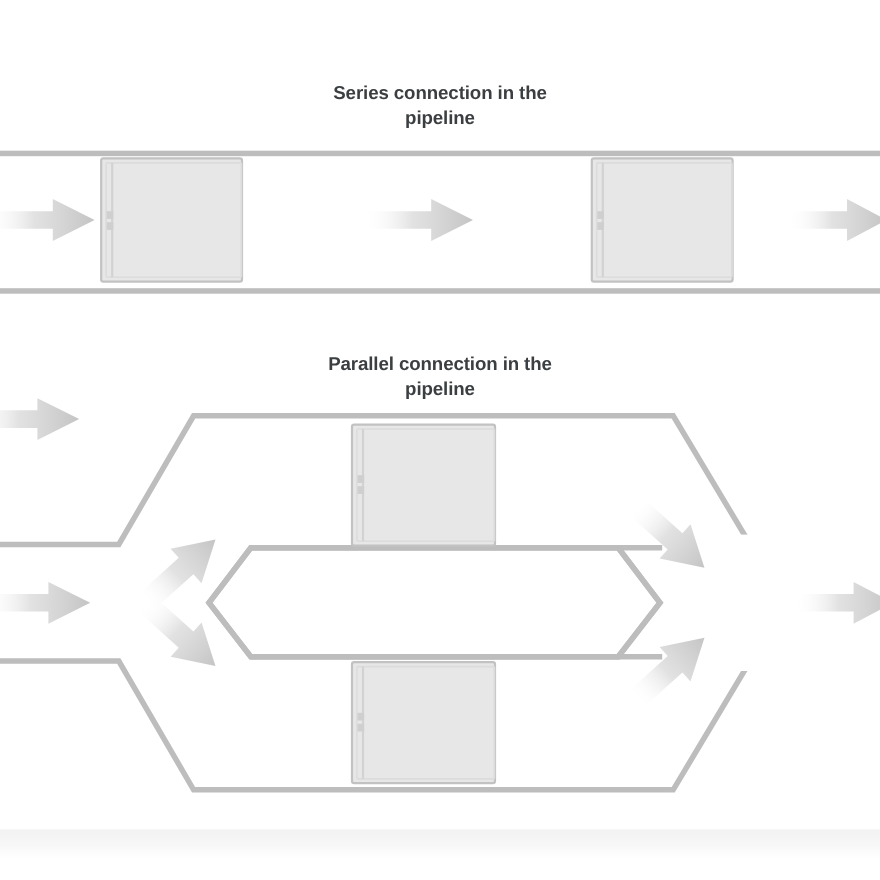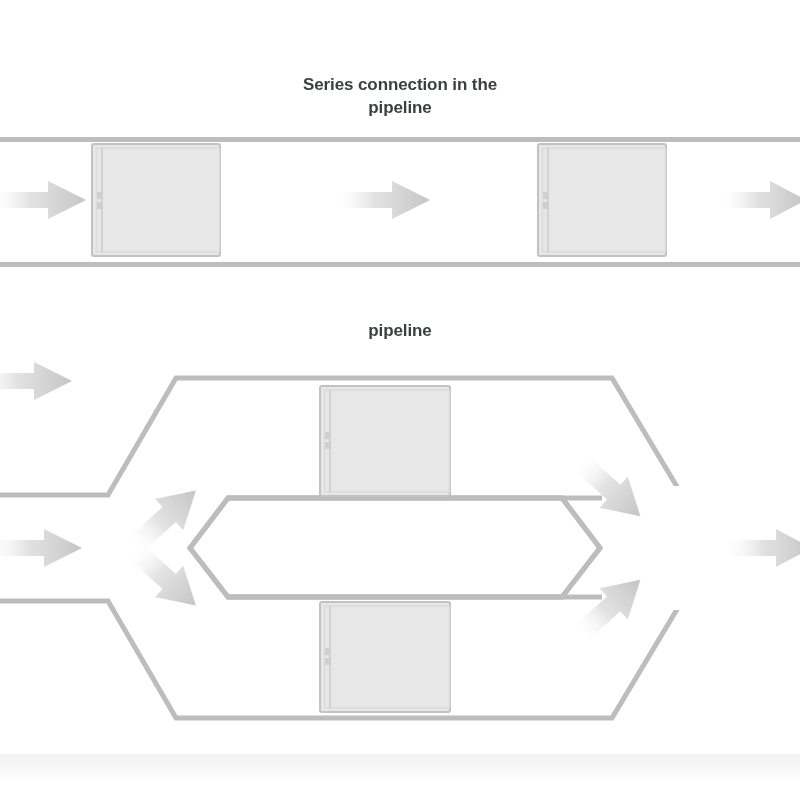--- a/index.html
+++ b/index.html
@@ -137,17 +137,18 @@
     <g transform="rotate(42 578 460)">
       <path d="M578,450 L626,450 L626,439 L662,460 L626,481 L626,470 L578,470 Z" fill="url(#gradRight)"></path>
     </g>
 
     <g transform="rotate(-42 578 636)">
       <path d="M578,626 L626,626 L626,615 L662,636 L626,657 L626,646 L578,646 Z" fill="url(#gradRight)"></path>
     </g>
   </svg>
 
   <div class="title" id="title-parallel">
+    <span>Parallel connection in the</span>
     <span>pipeline</span>
   </div>
 
   <div class="footer-band"></div>
 </div>
 
 </body></html>

